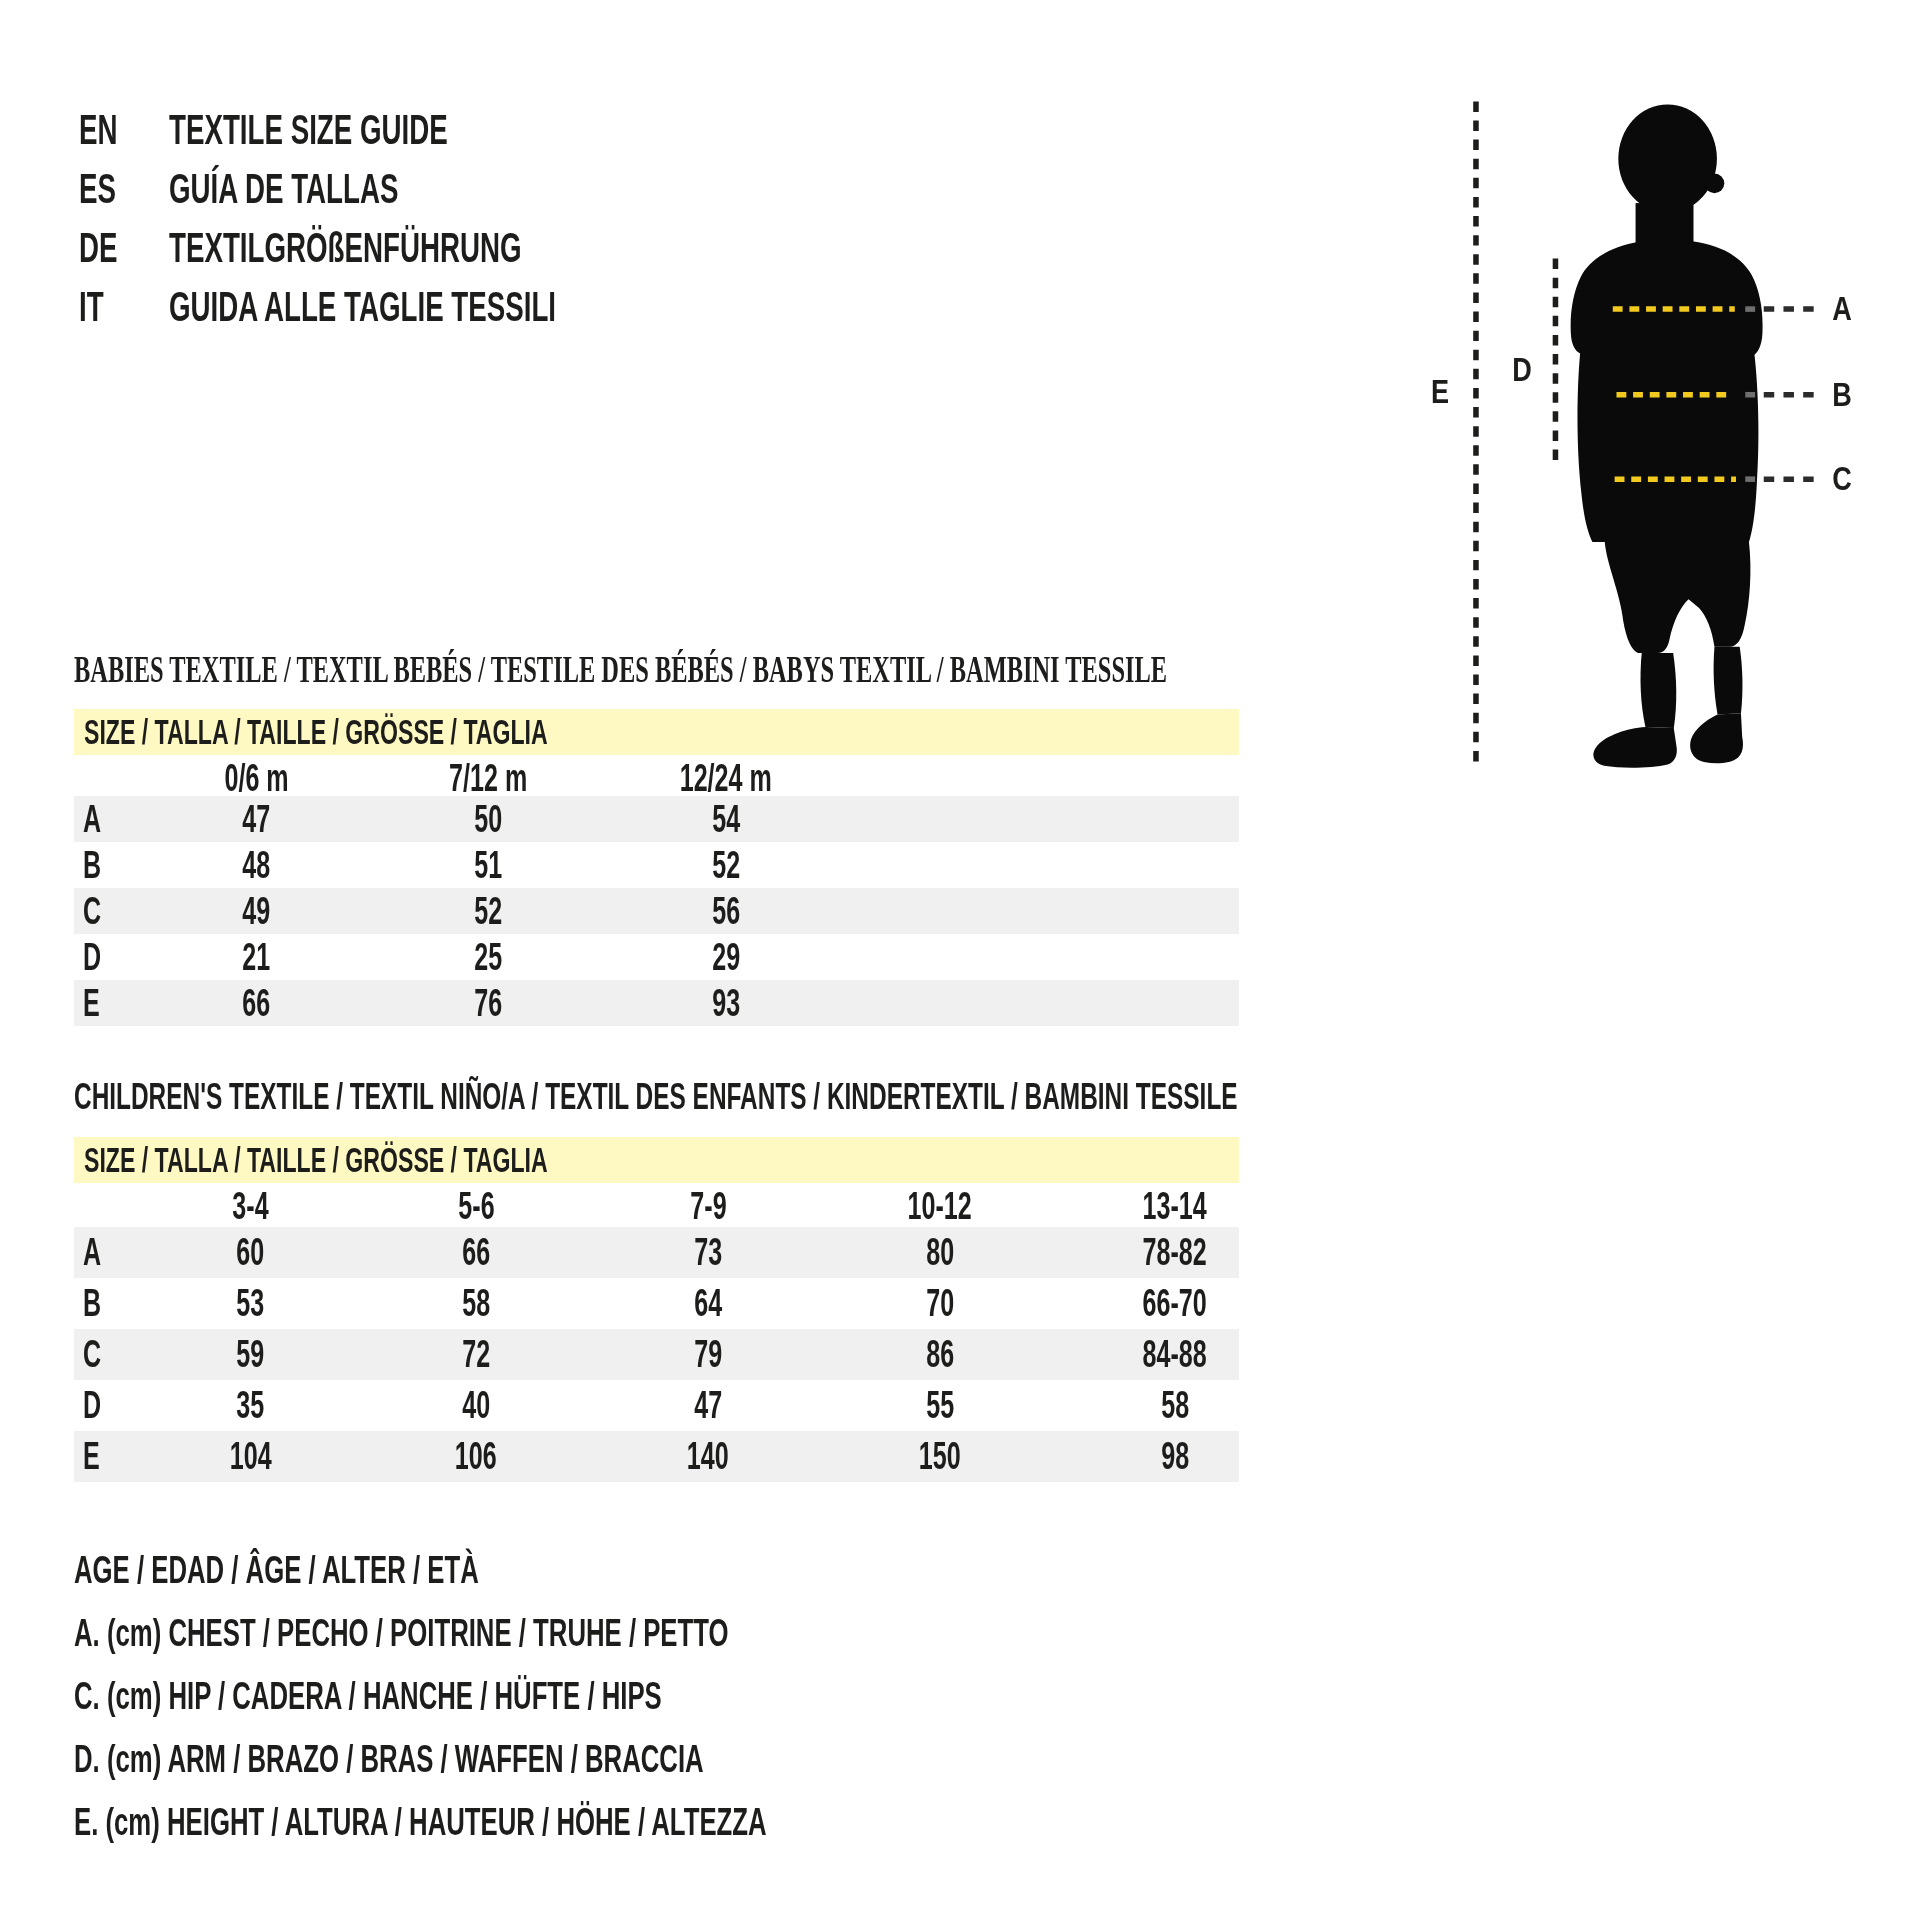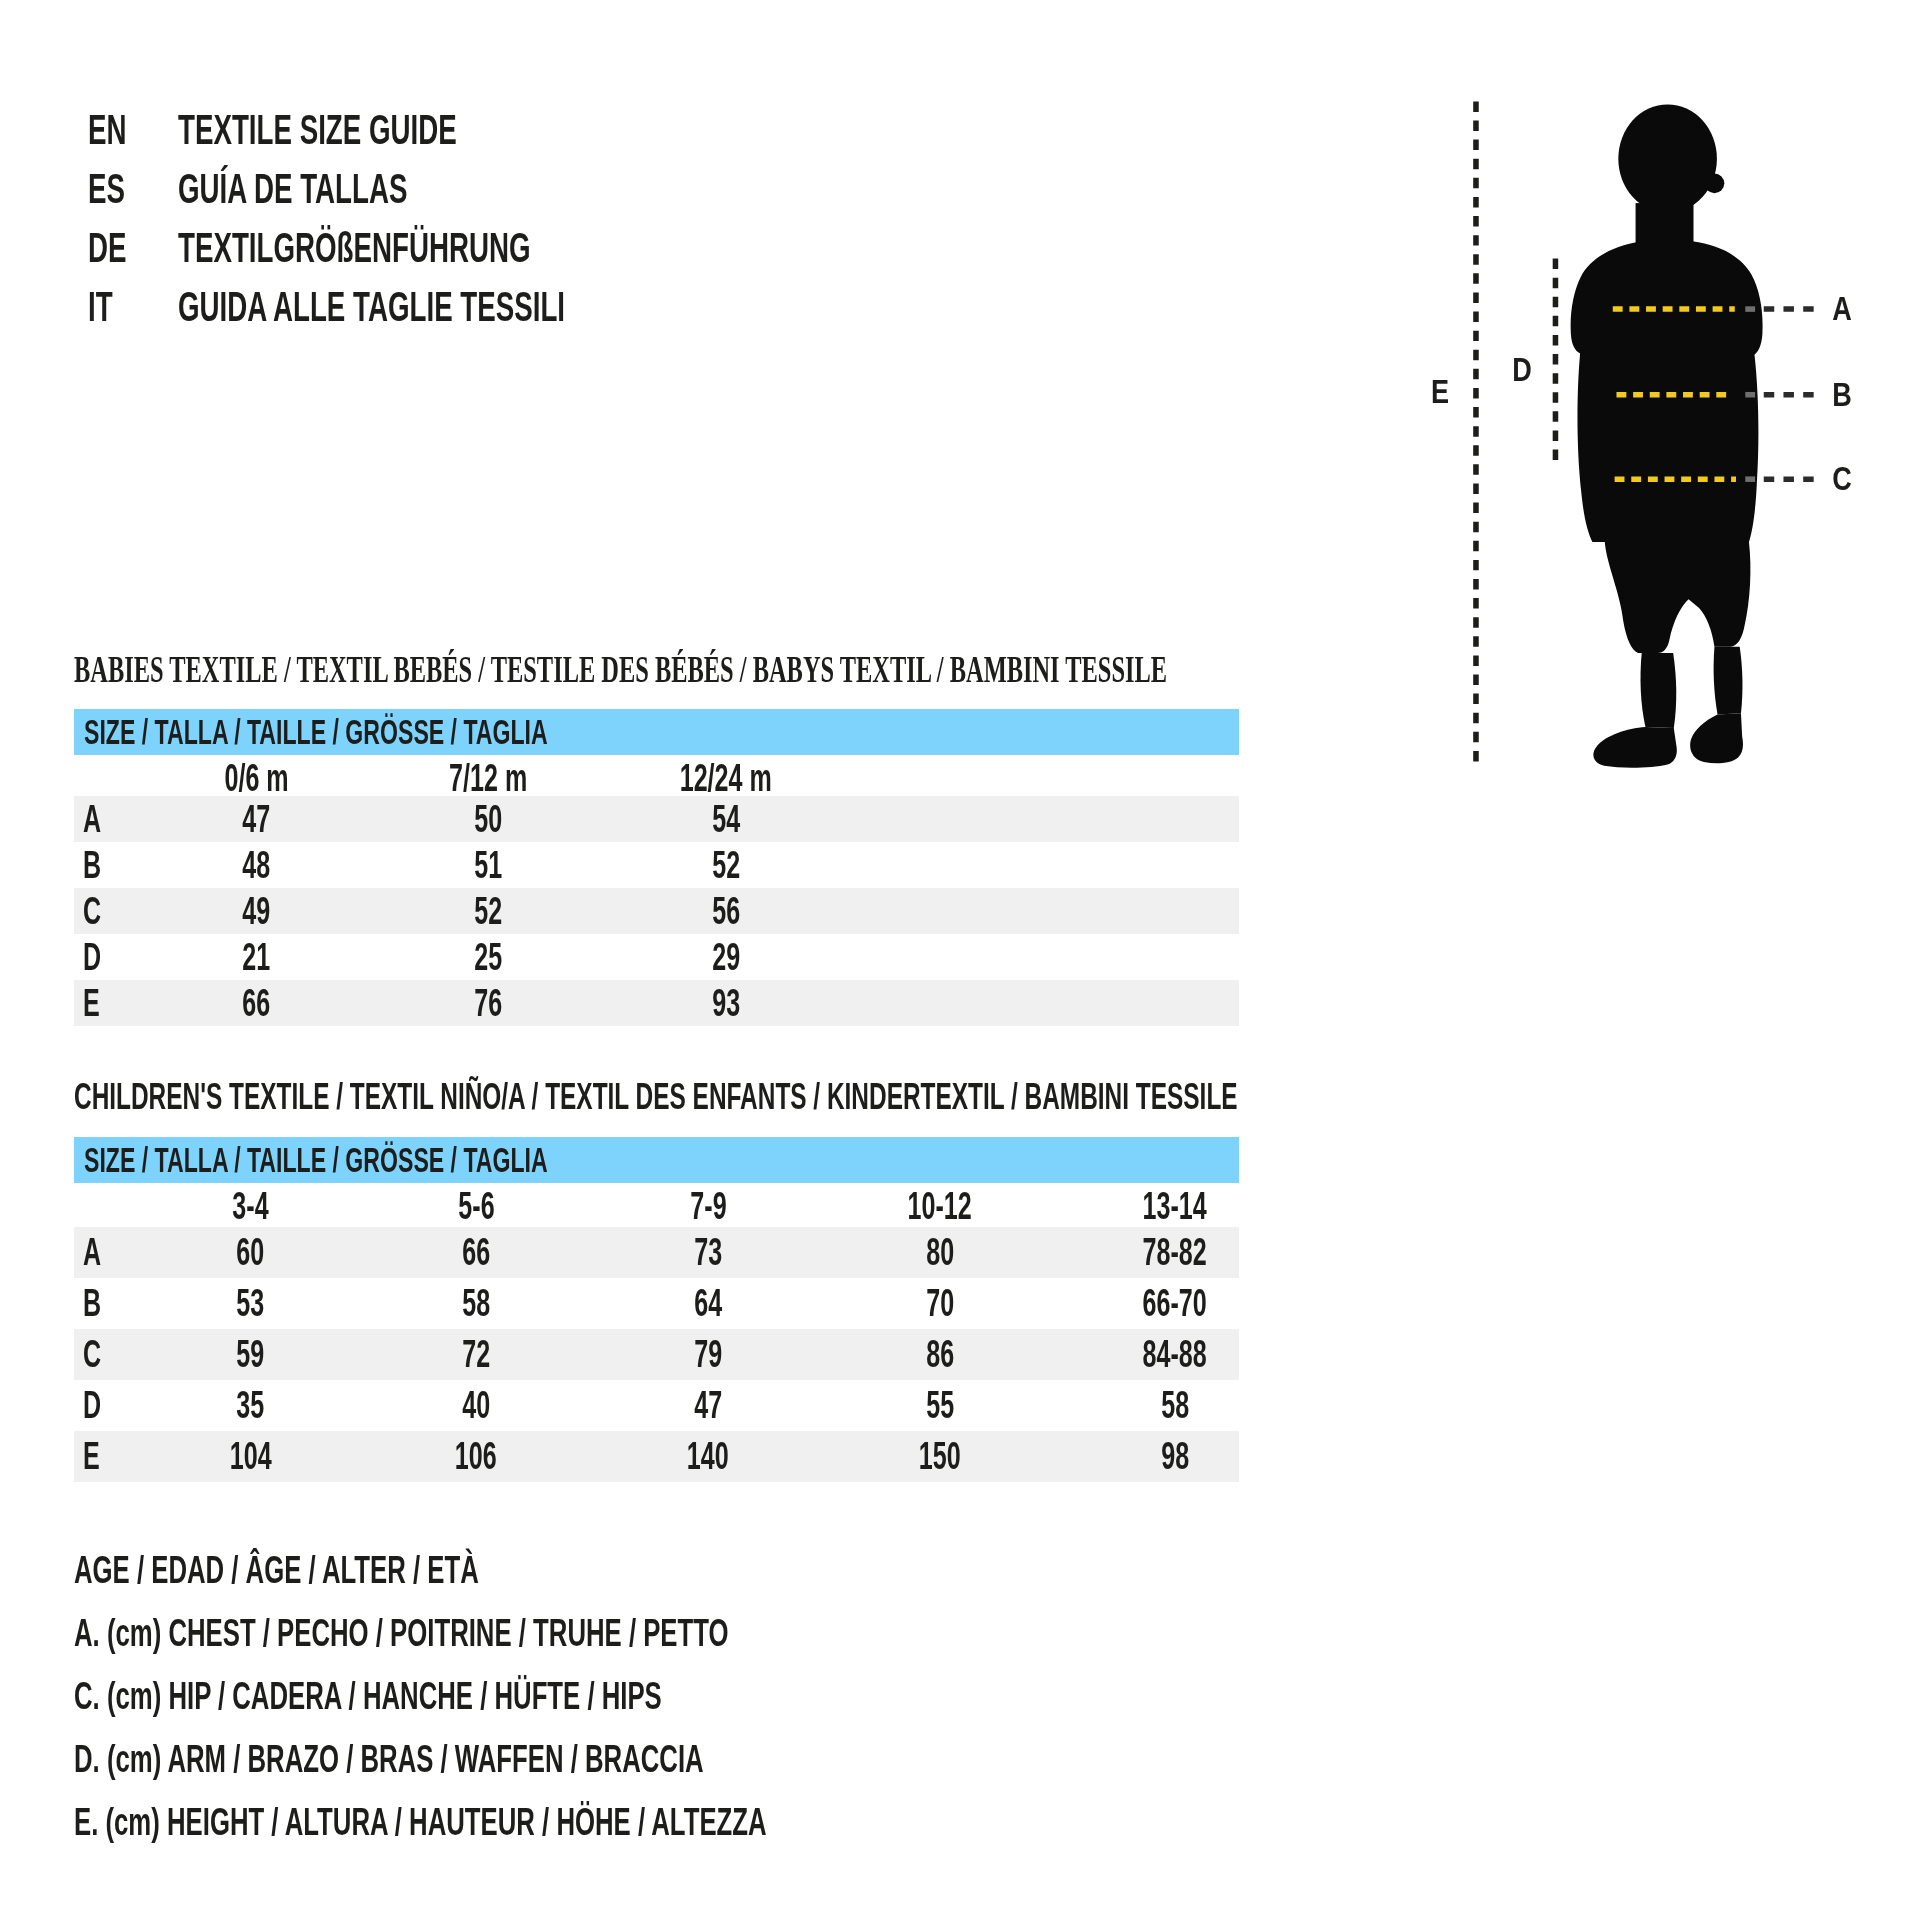--- a/index.html
+++ b/index.html
@@ -17,33 +17,33 @@
     display:inline-block;
     transform:scaleX(0.66);
     transform-origin:0 50%;
     white-space:nowrap;
     font-weight:700;
     letter-spacing:0;
   }
   .cond.center{transform-origin:50% 50%;}
 
   
-  .langs{left:88px;top:100px;}
+  .langs{left:79px;top:100px;}
   .lang-row{display:flex;height:59px;align-items:center;font-size:42px;}
   .lang-code{width:90px;flex:none;}
 
   
   .section-title{font-size:37px;height:39px;display:flex;align-items:center;}
   .babies-title{left:74px;top:650px;font-family:Liberation Serif, serif;}
   .children-title{left:74px;top:1077px;}
 
   
   .size-bar{
     width:1165px;height:46px;
-    background:#7dd3fc;
+    background:#fef9c3;
     display:flex;align-items:center;
     padding-left:10px;box-sizing:border-box;
     font-size:35px;
   }
   .babies-bar{left:74px;top:709px;}
   .children-bar{left:74px;top:1137px;}
 
   
   .tbl{left:74px;width:1165px;}
   .babies-head{top:757px;}

